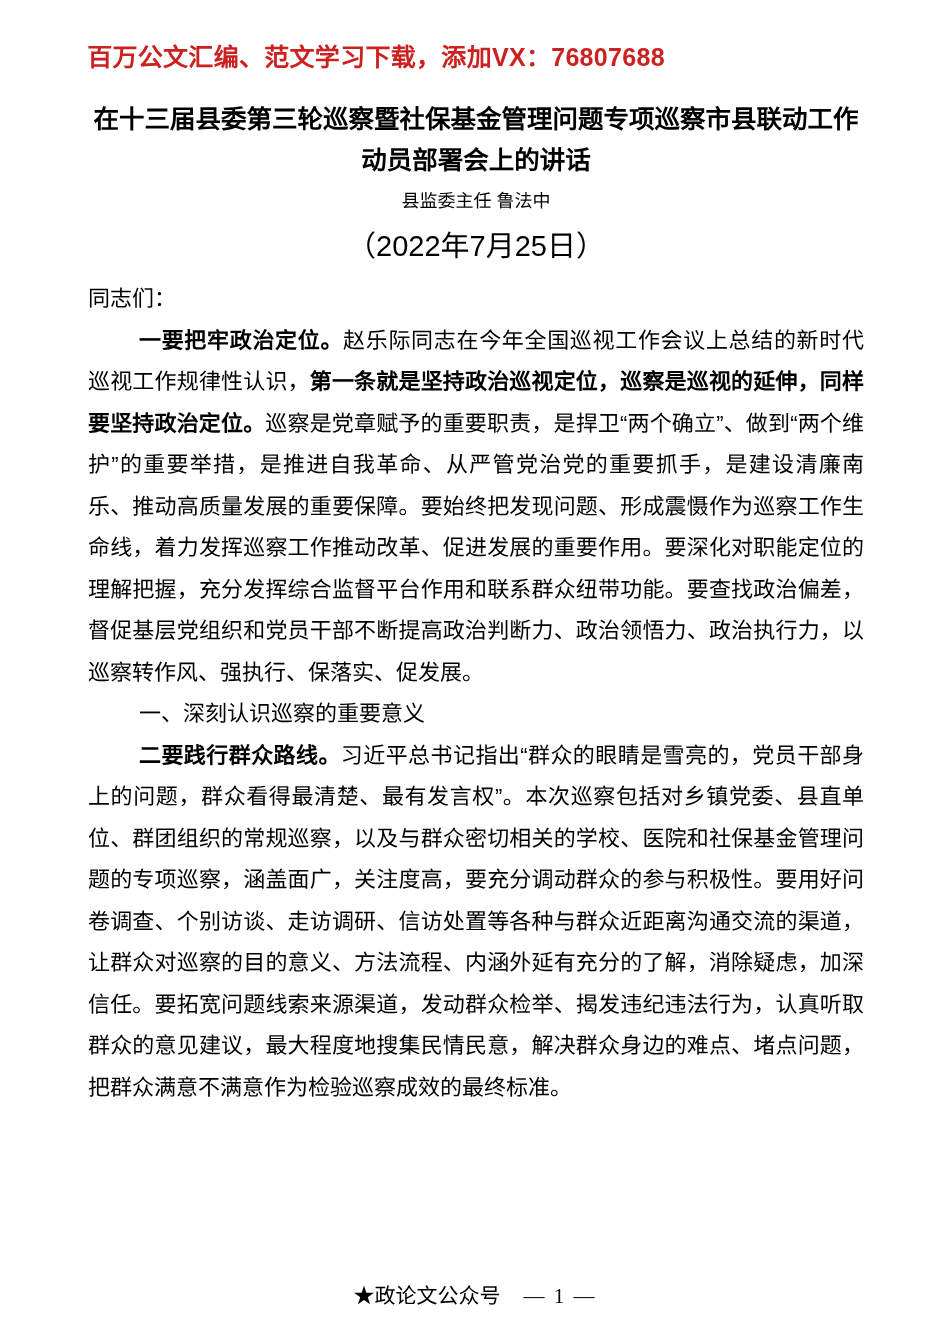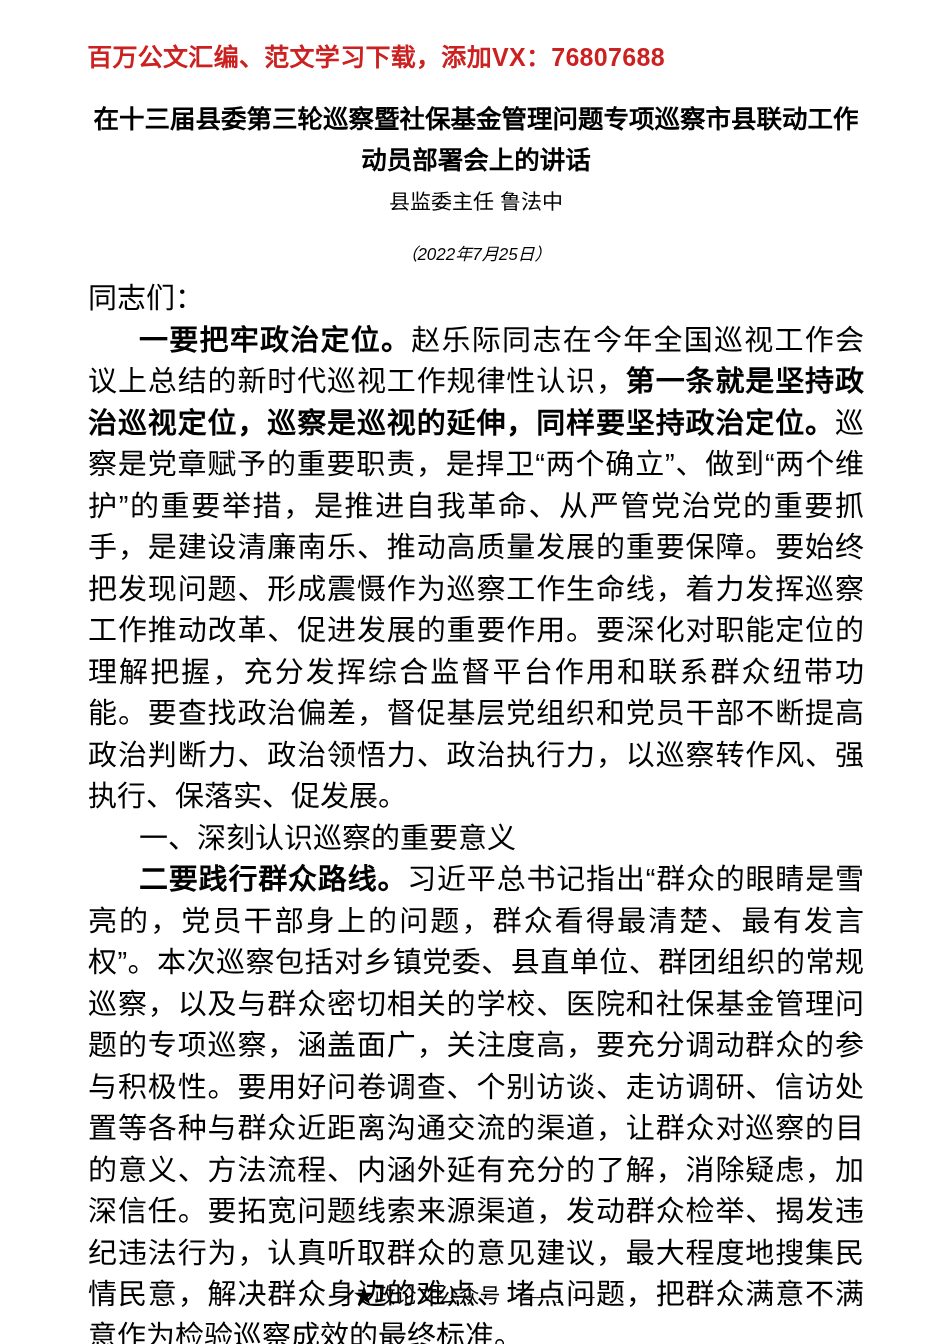--- a/index.html
+++ b/index.html
@@ -49,43 +49,42 @@
   }
   .doc-title {
     font-size: 25.5px;
     line-height: 41px;
     font-weight: 700;
     letter-spacing: 0px;
     margin: 0;
     text-align: center;
   }
   .doc-byline {
-    font-size: 21px;
+    font-size: 18px;
     line-height: 41px;
     margin: 0;
     font-weight: 400;
   }
   .doc-date {
-    font-size: 17px;
+    font-size: 29px;
     line-height: 41px;
-    margin: 12px;
+    margin: 4px;
     font-weight: 400;
-    font-style: italic;
   }
 
   
   .body-text {
     position: absolute;
     top: 278px;
     left: 88px;
     width: 776px;
   }
   .para {
     margin: 0;
-    font-size: 29px;
+    font-size: 22px;
     line-height: 41.5px;
     text-align: justify;
     text-justify: inter-ideograph;
     letter-spacing: 0px;
     text-align-last: left;
   }
   .para.indent {
     text-indent: 51px;
   }
   .para b, .para .bold {

